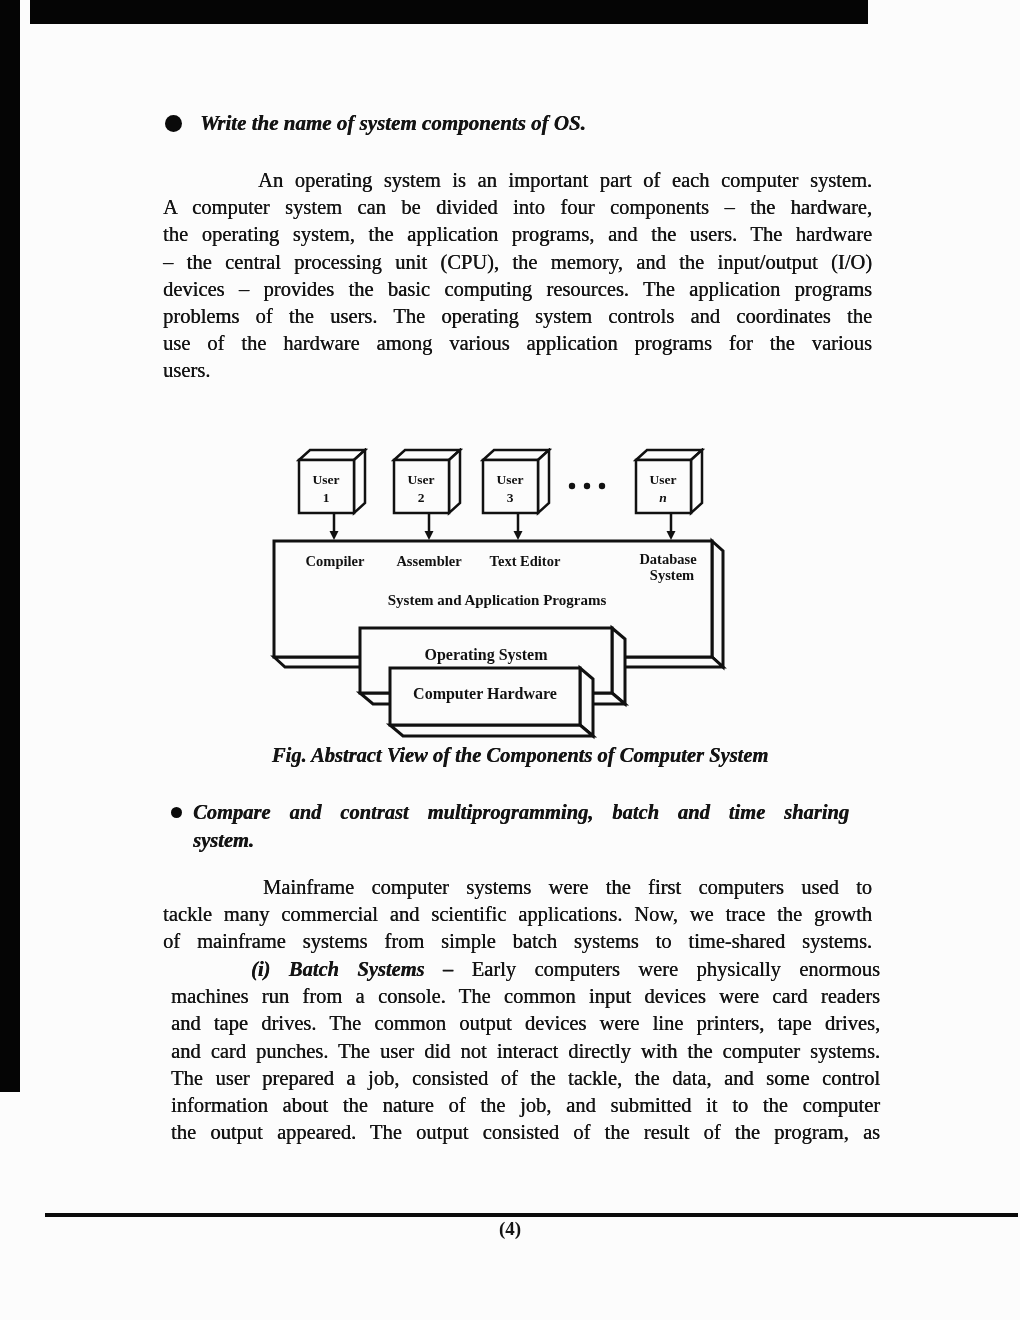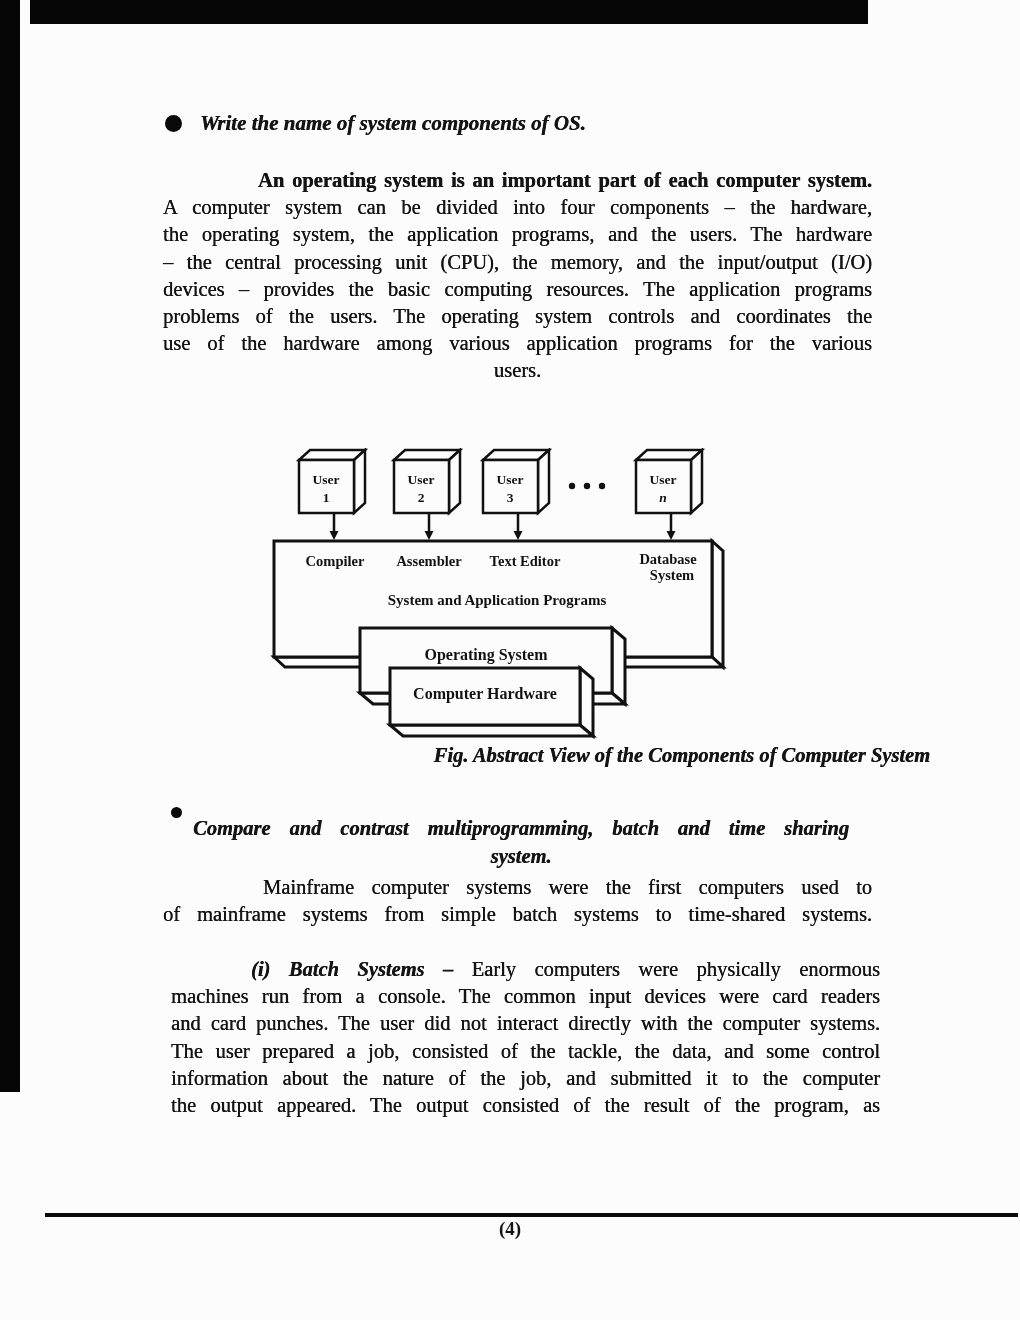--- a/index.html
+++ b/index.html
@@ -17,60 +17,60 @@
   .bar-left{position:absolute;left:0;top:0;width:20px;height:1092px;background:#050505;}
   .rule{position:absolute;left:45px;top:1213px;width:973px;height:4px;background:#0a0a0a;}
   
   .q1{position:absolute;left:165px;top:110px;width:720px;}
   .bullet-big{position:absolute;left:0;top:5px;width:17px;height:17px;border-radius:50%;background:#0a0a0a;}
   .q1 .qtext{position:absolute;left:35px;top:0;white-space:nowrap;
     font-weight:bold;font-style:italic;font-size:21px;line-height:27px;
     text-shadow:0.4px 0 0 currentColor;}
   .q2{position:absolute;left:171px;top:799px;width:680px;}
   .bullet-small{position:absolute;left:0;top:8px;width:11px;height:11px;border-radius:50%;background:#0a0a0a;}
-  .q2 .qlines{position:absolute;left:22px;top:16px;width:656px;}
+  .q2 .qlines{position:absolute;left:22px;top:0;width:656px;}
   .q2 .tline{font-weight:bold;font-style:italic;font-size:20.5px;line-height:27.5px;
     text-shadow:0.4px 0 0 currentColor;}
   
   .para{position:absolute;left:163px;width:709px;font-size:20.5px;line-height:27.2px;
     text-shadow:0.35px 0 0 currentColor;}
   .p1{top:167px;}
   .p2{top:874px;}
   .p3{top:956px;margin-left:8px;}
   .tline{text-align:justify;text-align-last:justify;white-space:normal;}
-  .tline.no-just{text-align:center;text-align-last:auto;}
+  .tline.no-just{text-align:left;text-align-last:auto;}
   .tline .bi{font-weight:bold;font-style:italic;}
   
   .figure{position:absolute;left:250px;top:448px;width:500px;height:292px;}
   .figure text{font-family:"Liberation Serif", serif;font-weight:bold;fill:#111;}
   .figure .lbl-user{font-size:13.5px;}
   .figure .lbl-app{font-size:14.5px;}
   .figure .lbl-big{font-size:15px;}
   .figure .lbl-slab{font-size:16px;}
-  .caption{position:absolute;left:110px;top:744px;width:820px;text-align:right;
+  .caption{position:absolute;left:110px;top:744px;width:820px;text-align:center;
     font-weight:bold;font-style:italic;font-size:20.5px;
     text-shadow:0.4px 0 0 currentColor;}
   .pagenum{position:absolute;left:0;top:1218px;width:1020px;text-align:center;
     font-weight:bold;font-size:19px;}
 </style>
 </head>
 <body>
 
 <div class="page">
 
   <div class="bar-top"></div>
   <div class="bar-left"></div>
 
   <div class="q1">
     <span class="bullet-big"></span>
     <span class="qtext">Write the name of system components of OS.</span>
   </div>
 
   <div class="para p1">
-      <div class="tline" style="padding-left: 95px; font-weight: bold;"><span>An operating system is an important part of each computer system.</span></div>
+      <div class="tline" style="padding-left: 95px;"><span>An operating system is an important part of each computer system.</span></div>
       <div class="tline"><span>A computer system can be divided into four components – the hardware,</span></div>
       <div class="tline"><span>the operating system, the application programs, and the users. The hardware</span></div>
       <div class="tline"><span>– the central processing unit (CPU), the memory, and the input/output (I/O)</span></div>
       <div class="tline"><span>devices – provides the basic computing resources. The application programs</span></div>
       <div class="tline"><span>problems of the users. The operating system controls and coordinates the</span></div>
       <div class="tline"><span>use of the hardware among various application programs for the various</span></div>
       <div class="tline no-just"><span>users.</span></div>
     </div>
 
   <svg class="figure" viewBox="0 0 500 292" xmlns="http://www.w3.org/2000/svg">
@@ -152,25 +152,27 @@
   <div class="q2">
     <span class="bullet-small"></span>
     <div class="qlines">
         <div class="tline"><span class="bi">Compare and contrast multiprogramming, batch and time sharing</span></div>
         <div class="tline no-just"><span class="bi">system.</span></div>
       </div>
   </div>
 
   <div class="para p2">
       <div class="tline" style="padding-left: 100px;"><span>Mainframe computer systems were the first computers used to</span></div>
+      <div class="tline"><span>tackle many commercial and scientific applications. Now, we trace the growth</span></div>
       <div class="tline"><span>of mainframe systems from simple batch systems to time-shared systems.</span></div>
     </div>
   <div class="para p3">
       <div class="tline" style="padding-left: 80px;"><span class="bi">(i)  Batch Systems – </span><span>Early computers were physically enormous</span></div>
       <div class="tline"><span>machines run from a console. The common input devices were card readers</span></div>
+      <div class="tline"><span>and tape drives. The common output devices were line printers, tape drives,</span></div>
       <div class="tline"><span>and card punches. The user did not interact directly with the computer systems.</span></div>
       <div class="tline"><span>The user prepared a job, consisted of the tackle, the data, and some control</span></div>
       <div class="tline"><span>information about the nature of the job, and submitted it to the computer</span></div>
       <div class="tline"><span>the output appeared. The output consisted of the result of the program, as</span></div>
     </div>
 
   <div class="rule"></div>
   <div class="pagenum">(4)</div>
 
 </div>

